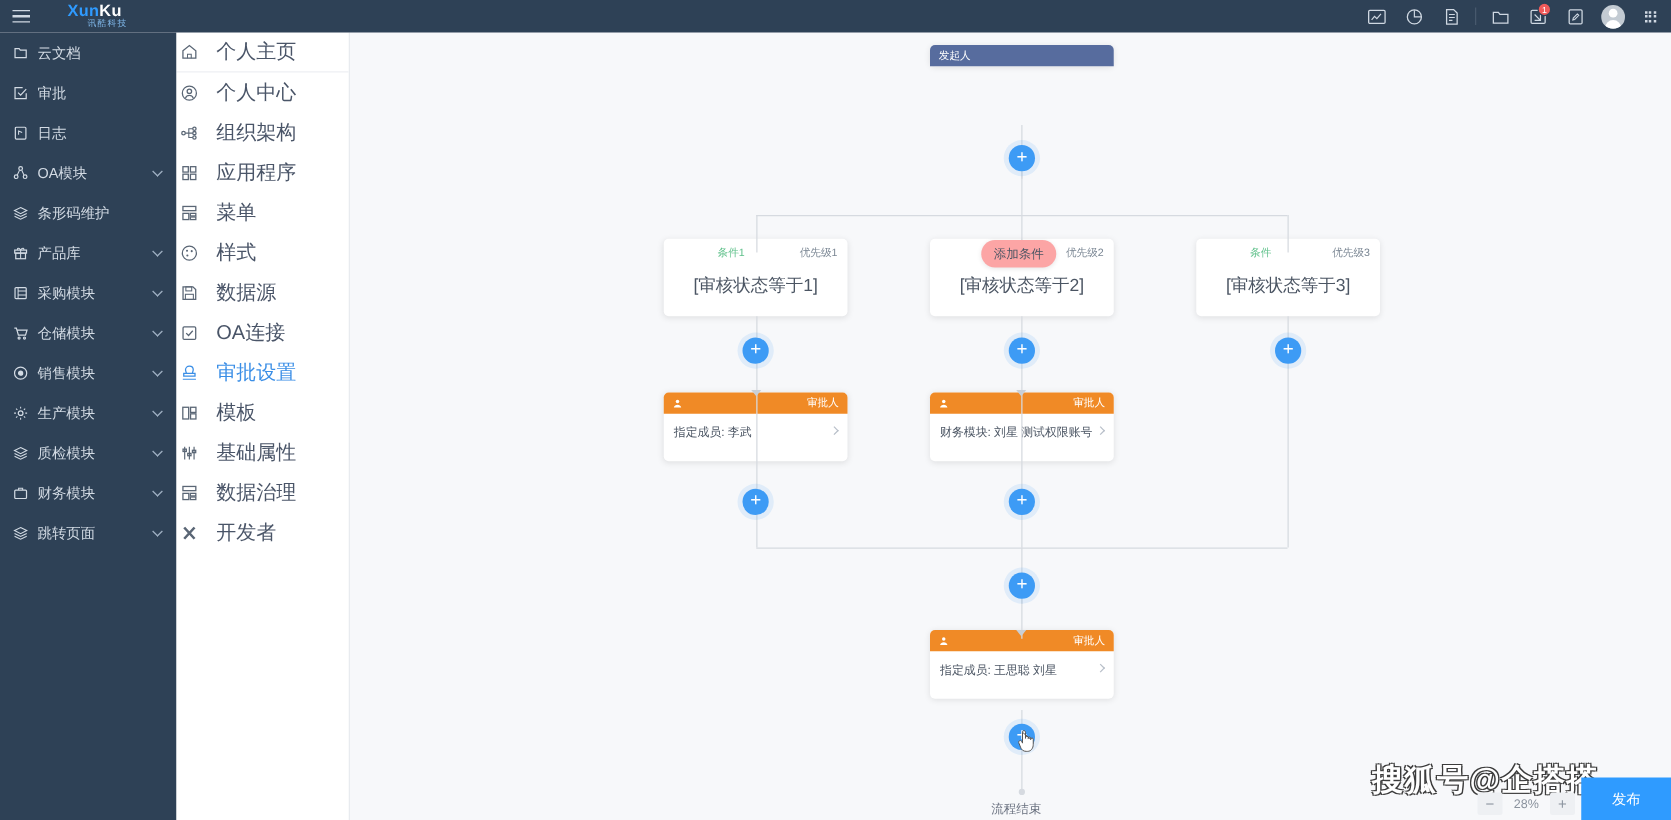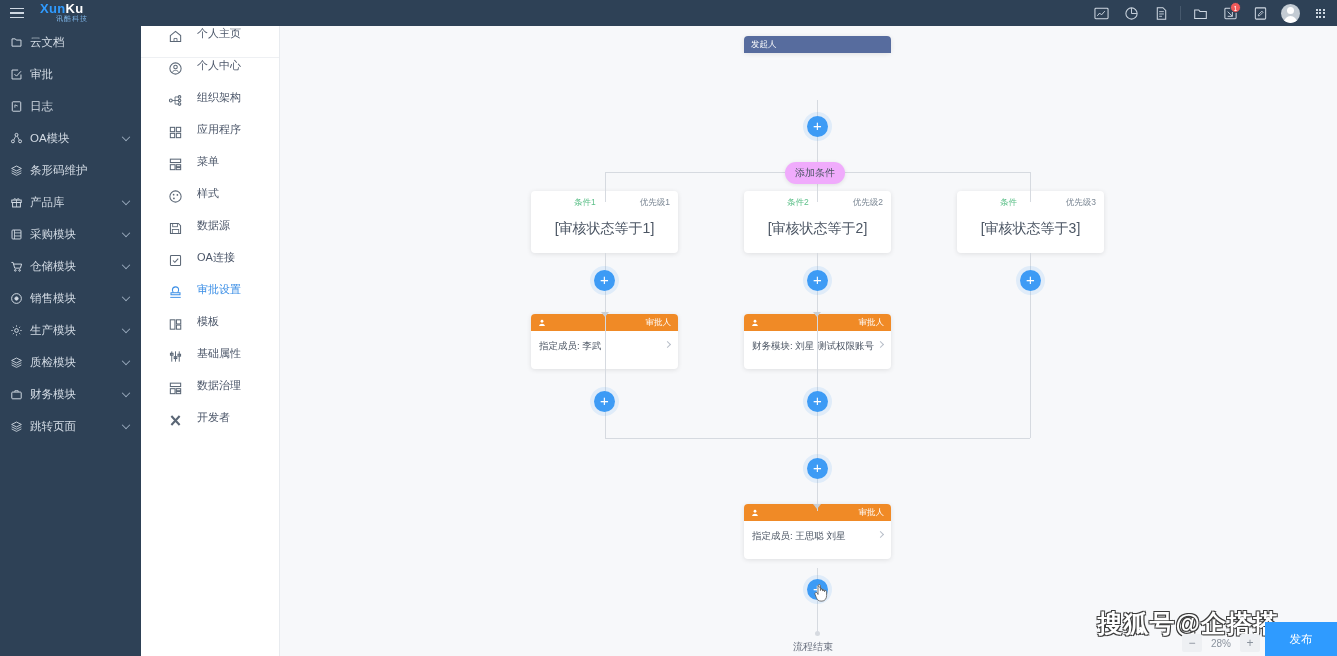--- a/index.html
+++ b/index.html
@@ -7,21 +7,21 @@
     width: 1337px; height: 656px;
     overflow: hidden;
     font-family: "Liberation Sans", "DejaVu Sans", sans-serif;
     background: #ffffff;
   }
   #app { position: relative; width: 1337px; height: 656px; overflow: hidden; }
 
   
   .topbar {
     position: absolute; left: 0; top: 0; width: 1337px; height: 26px;
-    background: #2e4156; display: flex; align-items: center; z-index: 40;
+    background: #2e4156; display: flex; align-items: center; z-index: 40; gap: 14px;
   }
   .hamburger { width: 34px; height: 26px; display: flex; flex-direction: column;
     justify-content: center; align-items: center; gap: 3px; cursor: pointer; }
   .hamburger i { display: block; width: 14px; height: 1.6px; background: #cfd8e2; }
   .logo-wrap { width: 104px; height: 26px; position: relative; }
   .logo-main { position: absolute; left: 6px; top: 1px; font-size: 13px; font-weight: 700;
     letter-spacing: .3px; color: #2f9bff; font-family: "Liberation Sans", sans-serif; }
   .logo-main .kw { color: #ffffff; }
   .logo-sub { position: absolute; left: 22px; top: 14px; font-size: 7px; color: #7fb6e8;
     letter-spacing: 1px; }
@@ -58,22 +58,22 @@
   .side-item .s-label { white-space: nowrap; }
   .side-item .chev { position: absolute; right: 12px; top: 50%; width: 6px; height: 6px;
     border-right: 1.3px solid #9fb0c2; border-bottom: 1.3px solid #9fb0c2;
     transform: translateY(-65%) rotate(45deg); }
 
   
   .submenu {
     position: absolute; left: 141px; top: 26px; width: 139px; height: 630px;
     background: #ffffff; z-index: 29; border-right: 1px solid #e8ebef; overflow: hidden;
   }
-  .sub-item { height: 32px; display: flex; padding-left: 24px;
-    color: #4a5568; font-size: 11px; cursor: pointer; }
+  .sub-item { height: 32px; display: flex; align-items: center; padding-left: 0;
+    color: #4a5568; font-size: 16px; cursor: pointer; }
   .sub-item.first { border-bottom: 1px solid #eef0f3; }
   .sub-item .u-ico { width: 20px; height: 20px; margin-right: 12px; display: flex;
     align-items: center; justify-content: center; flex: 0 0 20px; color: #5a6675; }
   .sub-item.active { color: #3a8ee6; }
   .sub-item.active .u-ico { color: #3a8ee6; }
 
   
   .canvas {
     position: absolute; left: 280px; top: 26px; width: 1057px; height: 630px;
     background: #f7f8fa; overflow: hidden; text-decoration: underline;
@@ -99,22 +99,22 @@
 
   .plus { position: absolute; width: 21px; height: 21px; border-radius: 50%;
     background: #3d9bf5; color: #fff; display: flex; align-items: center; justify-content: center;
     font-size: 15px; line-height: 1; cursor: pointer; z-index: 5;
     box-shadow: 0 0 0 4px rgba(61,155,245,.12); }
   .plus span { display: block; margin-top: -2px; font-weight: 300; }
 
   .vline { position: absolute; width: 1px; background: #d6dae0; z-index: 1; }
   .hline { position: absolute; height: 1px; background: #d6dae0; z-index: 1; }
 
-  .addcond { position: absolute; background: #f0abfc; border-radius: 12px; padding: 4px 10px;
-    font-size: 10px; color: #4b5563; box-shadow: 0 1px 4px rgba(0,0,0,.10); cursor: pointer; z-index: 6; }
+  .addcond { position: absolute; background: #fca5a5; border-radius: 12px; padding: 4px 10px;
+    font-size: 10px; color: #4b5563; box-shadow: 0 1px 4px rgba(0,0,0,.10); cursor: pointer; z-index: 6; margin-top: 30px; }
 
   .endpoint { position: absolute; width: 5px; height: 5px; border-radius: 50%;
     background: #d6dae0; z-index: 2; }
   .endlabel { position: absolute; font-size: 10px; color: #6b7280; }
 
   .arrowhead { position: absolute; width: 0; height: 0; border-left: 4px solid transparent;
     border-right: 4px solid transparent; border-top: 5px solid #c9cfd6; z-index: 2; }
 
   .cursor-hand { position: absolute; z-index: 20; pointer-events: none; }
 

